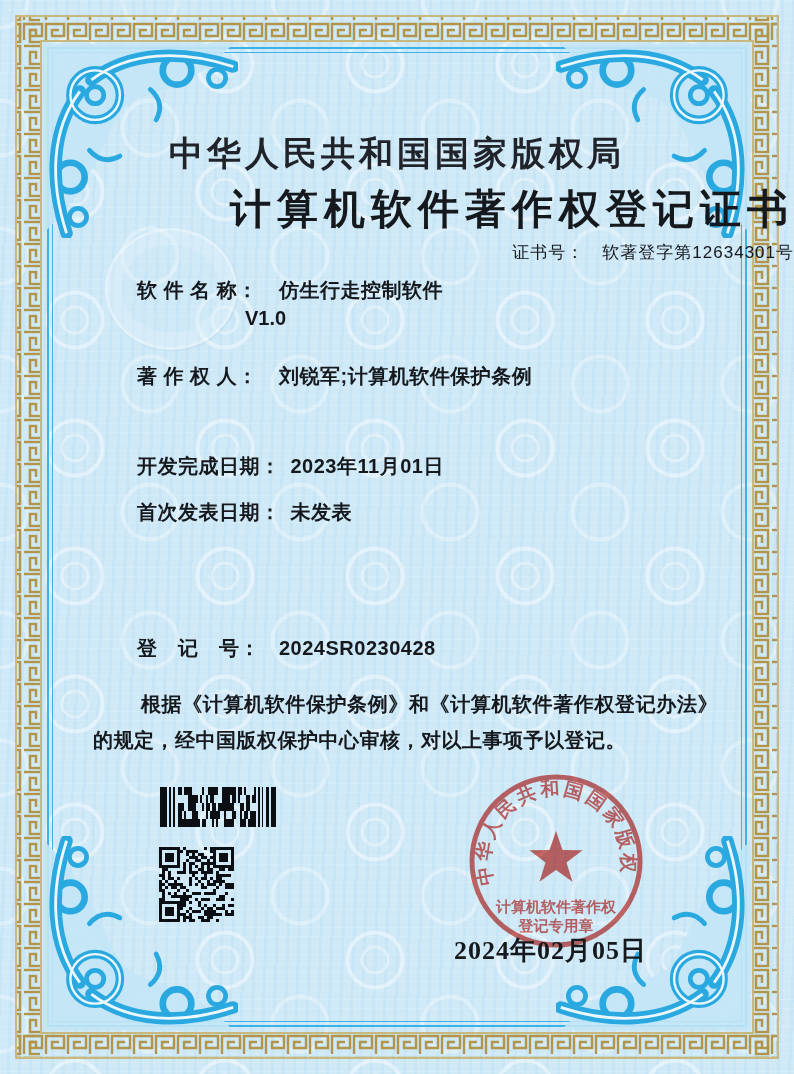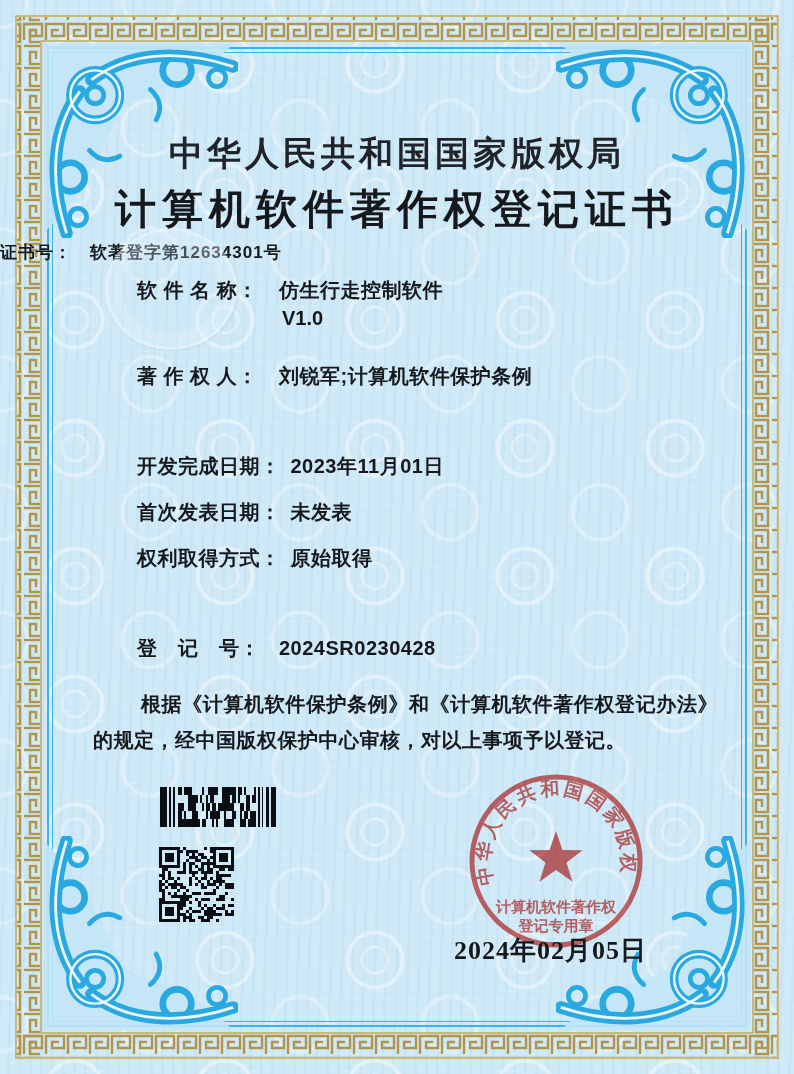--- a/index.html
+++ b/index.html
@@ -26,33 +26,33 @@
   .blue-frame-inner{position:absolute;inset:52px;border:1px solid #3db2e6;pointer-events:none;}
   .gold-frame{position:absolute;left:0;top:0;pointer-events:none;}
   .corner{position:absolute;width:200px;height:200px;pointer-events:none;}
   .corner.tl{left:38px;top:38px;}
   .corner.tr{right:38px;top:38px;transform:scaleX(-1);}
   .corner.bl{left:38px;bottom:38px;transform:scaleY(-1);}
   .corner.br{right:38px;bottom:38px;transform:scale(-1,-1);}
   .abs{position:absolute;}
   .authority{left:0;top:131px;width:100%;text-align:center;font-family:"Liberation Serif","DejaVu Serif",serif;
     font-size:34px;font-weight:bold;letter-spacing:4px;color:#20242a;}
-  .cert-title{left:0;top:182px;width:100%;text-align:center;font-family:"Liberation Serif","DejaVu Serif",serif;
+  .cert-title{left:0;top:182px;width:100%;text-align:right;font-family:"Liberation Serif","DejaVu Serif",serif;
     font-size:41px;font-weight:bold;letter-spacing:6px;color:#15181c;}
-  .certno{left:0;top:241px;width:100%;text-align:left;padding-right:84px;box-sizing:border-box;
-    font-size:17px;font-weight:bold;letter-spacing:1px;}
+  .certno{left:0;top:241px;width:100%;text-align:right;box-sizing:border-box;
+    font-size:17px;font-weight:normal;letter-spacing:1px;}
   .certno .gap{display:inline-block;width:18px;}
   .emboss{left:105px;top:228px;width:126px;height:116px;border-radius:50%;
     border:3px solid rgba(255,255,255,.75);
     box-shadow:inset 0 0 0 14px rgba(255,255,255,.28), inset 0 0 0 30px rgba(210,234,248,.5), 1px 1px 2px rgba(160,195,215,.6);
     opacity:.55;pointer-events:none;}
   .frow{left:95px;font-size:20px;font-weight:bold;white-space:nowrap;letter-spacing:.5px;}
   .frow .lbl{display:inline-block;min-width:132px;margin-left:42px;}
   .frow .val{margin-left:10px;}
-  .version{left:245px;font-size:20px;font-weight:bold;margin-left:37px;}
+  .version{left:245px;font-size:20px;font-weight:bold;}
   .statement{left:93px;top:686px;width:625px;font-size:20px;font-weight:bold;line-height:36px;
     text-indent:2.4em;text-align:justify;letter-spacing:.5px;}
   .barcode{left:160px;top:787px;width:116px;height:40px;}
   .qr{left:159px;top:847px;width:75px;height:75px;}
   .seal{left:468px;top:773px;width:176px;height:176px;opacity:.88;mix-blend-mode:multiply;}
   .issue-date{left:454px;top:933px;width:200px;text-align:left;
     font-family:"Liberation Serif","DejaVu Serif",serif;font-size:26px;font-weight:bold;letter-spacing:1px;}
 </style>
 </head>
 <body>
@@ -134,23 +134,20 @@
   </div>
 
   <div class="abs frow" style="top:453px">
     <span class="lbl">开发完成日期：</span><span class="val">2023年11月01日</span>
   </div>
 
   <div class="abs frow" style="top:499px">
     <span class="lbl">首次发表日期：</span><span class="val">未发表</span>
   </div>
 
-  <div class="abs frow" style="top:545px">
-    <span class="lbl">权利取得方式：</span><span class="val">原始取得</span>
-  </div>
 
 
   <div class="abs frow" style="top:635px">
     <span class="lbl">登　记　号：</span><span class="val">2024SR0230428</span>
   </div>
 
   <div class="abs statement">根据《计算机软件保护条例》和《计算机软件著作权登记办法》的规定，经中国版权保护中心审核，对以上事项予以登记。</div>
 
   <div class="abs barcode"><svg width="116" height="40" viewBox="0 0 116 40" fill="#0b0f13">
         <rect x="0" y="0" width="7" height="40"></rect>

